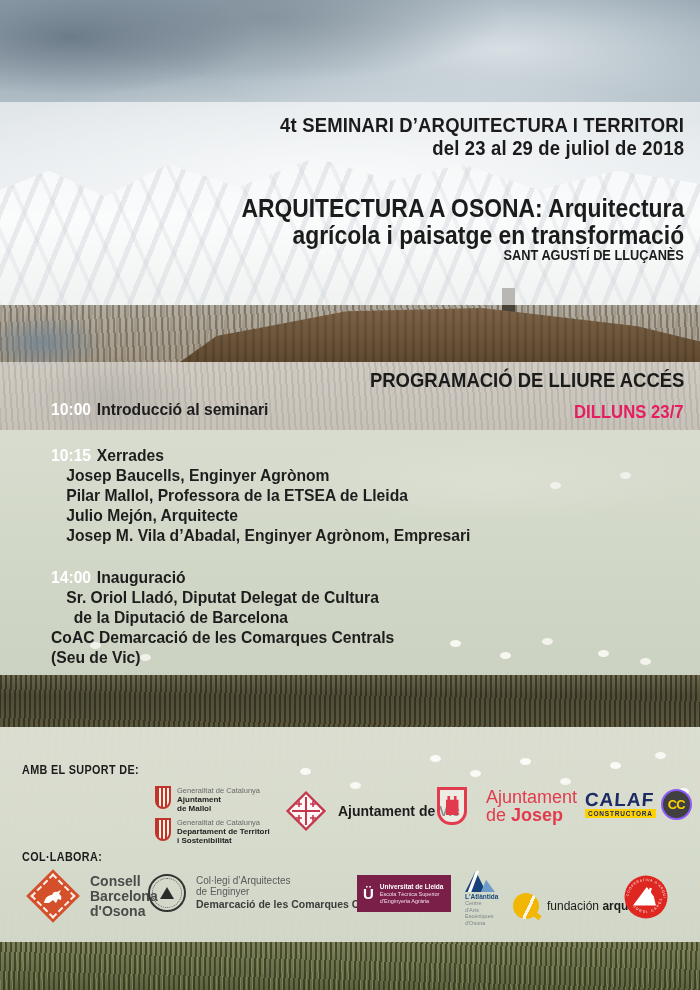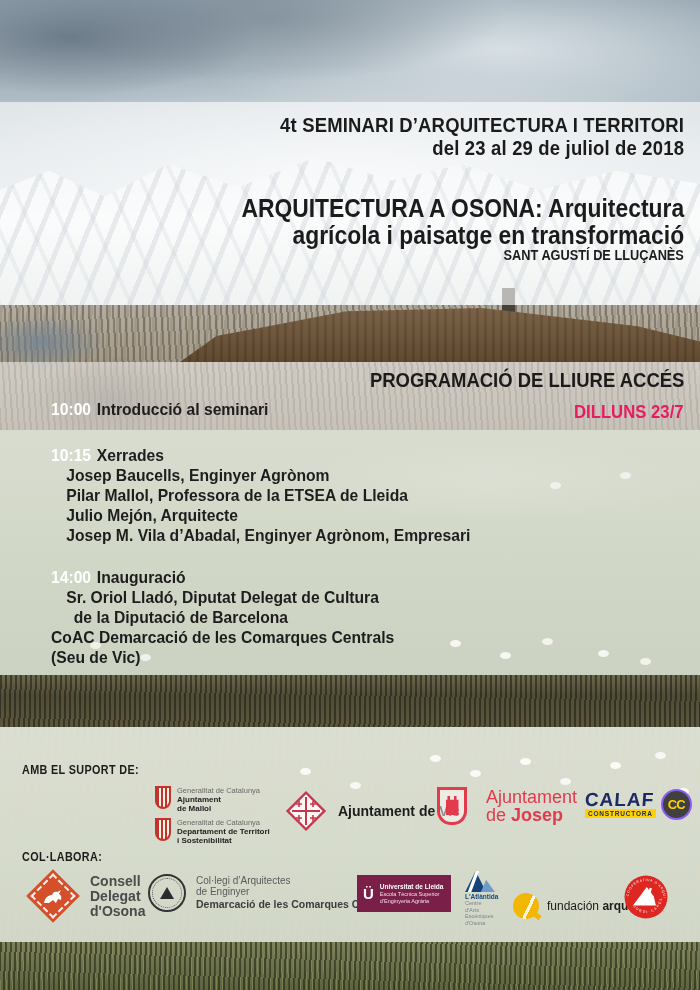--- a/index.html
+++ b/index.html
@@ -278,21 +278,21 @@
     <div class="osona-wrap">
       <div class="osona-d"></div>
       <div class="osona-horse">
         <svg width="24" height="20" viewBox="0 0 24 20">
           <path d="M3 17 C4 11 8 9 11 9 C12 6 14 5 16 6 L20 4 L18 8 C20 9 21 11 20 14 L17 13 L15 17 L12 14 L8 17 Z" fill="#fff"></path>
         </svg>
       </div>
     </div>
     <div class="osona-text">
       <div>Consell</div>
-      <div>Delegat</div>
+      <div>Barcelona</div>
       <div>d'Osona</div>
     </div>
   </div>
 
   <div class="logo" id="logo-coac">
     <div class="coac-seal">
       <div class="coac-tri"></div>
     </div>
     <div>
       <div class="coac-l12">Col·legi d’Arquitectes</div>

